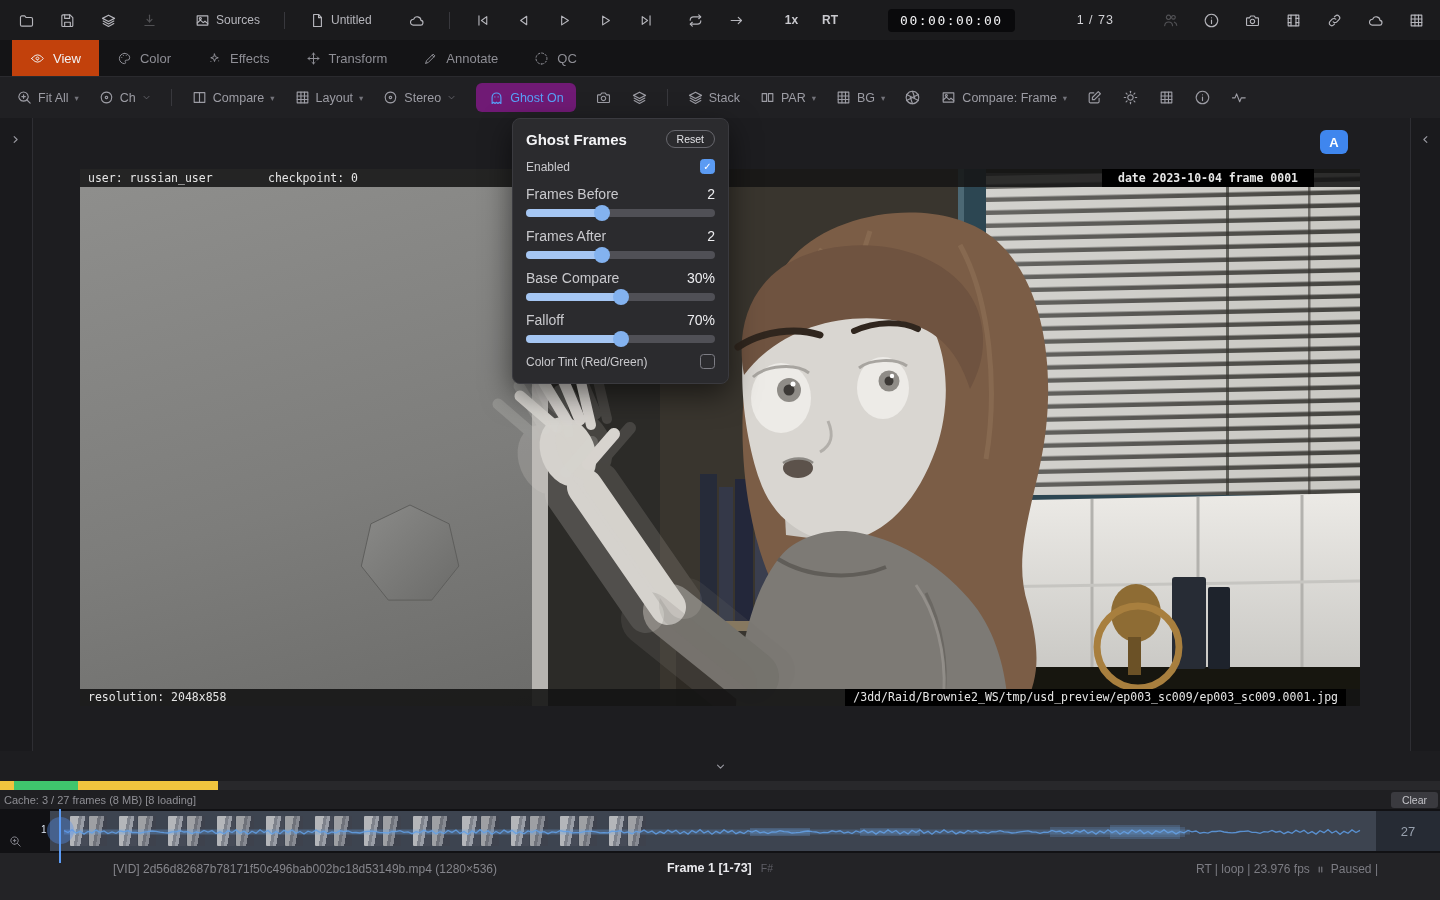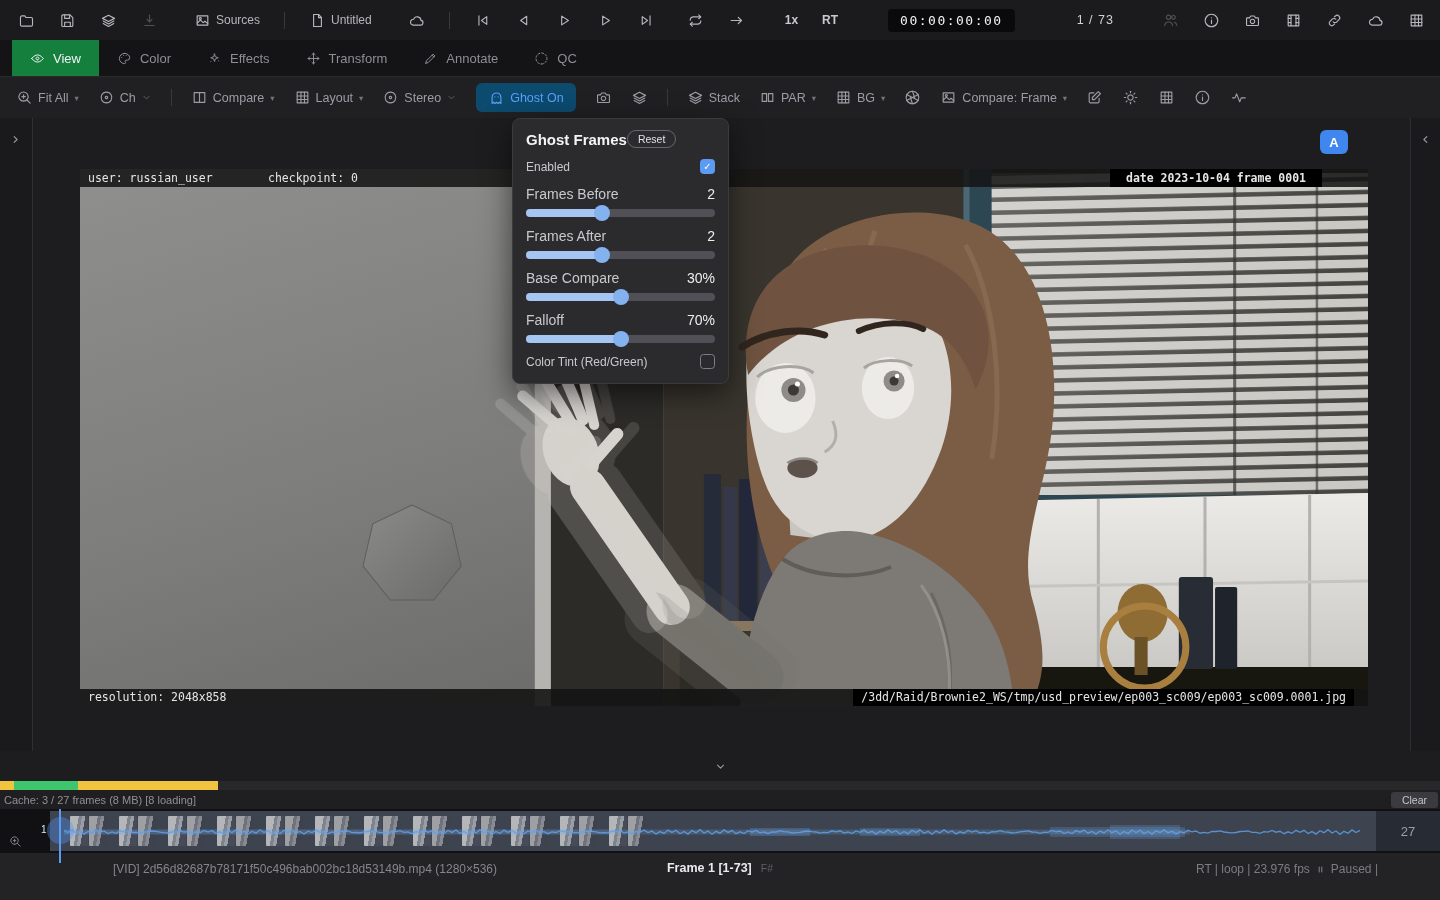--- a/index.html
+++ b/index.html
@@ -15,57 +15,57 @@
   .vsep{width:1px;height:17px;background:#38383d;flex:none;}
   .spacer{flex:1;}
   .timecode{background:#0a0a0c;border-radius:4px;padding:4px 12px;font-family:"DejaVu Sans Mono",monospace;
     font-size:13px;color:#f2f2f4;letter-spacing:1.5px;}
   .tbtext{color:#c9c9ce;font-size:12px;font-weight:700;}
   .counter{font-weight:400;color:#d2d2d6;font-size:12.5px;letter-spacing:1px;}
 
   
   .tabsbar{height:36px;background:#141416;display:flex;align-items:stretch;padding-left:12px;flex:none;}
   .tab{display:flex;align-items:center;gap:8px;padding:0 18px;font-size:13px;color:#8e8e95;cursor:default;}
-  .tab.active{background:#15803d;color:#f2f2f4;}
+  .tab.active{background:#c2410c;color:#f2f2f4;}
   .tab .icn svg{width:15px;height:15px;}
 
   
   .subtool{height:41px;background:#202023;display:flex;align-items:center;padding:0 16px;gap:19px;flex:none;border-top:1px solid #2a2a2e;}
   .subtool .titem{color:#9c9ca4;font-size:12.5px;}
   .caret-tri{font-size:8.5px;color:#73737a;margin-left:1px;}
   .caret-chev svg{width:11px;height:11px;stroke:#73737a;}
-  .ghostbtn{background:#0c4a6e;border-radius:6px;padding:6px 12px;color:#58a0f8 !important;}
+  .ghostbtn{background:#701a75;border-radius:6px;padding:6px 12px;color:#58a0f8 !important;}
 
   
   .mainarea{position:relative;height:633px;background:#1d1d20;flex:none;}
   .edge-l{position:absolute;left:0;top:0;bottom:0;width:32px;background:#1a1a1d;border-right:1px solid #2e2e33;}
   .edge-r{position:absolute;right:0;top:0;bottom:0;width:29px;background:#1a1a1d;border-left:1px solid #2e2e33;}
   .edgechev{position:absolute;top:15px;color:#9a9aa2;}
   .edgechev svg{width:13px;height:13px;stroke:currentColor;fill:none;stroke-width:2;stroke-linecap:round;stroke-linejoin:round;}
   .edge-l .edgechev{left:9px;}
   .edge-r .edgechev{right:8px;}
   .badgeA{position:absolute;left:1320px;top:12px;width:28px;height:24px;background:#3f86ee;border-radius:6px;color:#fff;
     font-size:13px;font-weight:700;display:flex;align-items:center;justify-content:center;}
 
-  .viewport{position:absolute;left:80px;top:51px;width:1280px;height:537px;background:#000;padding-left:8px;}
+  .viewport{position:absolute;left:80px;top:51px;width:1280px;height:537px;background:#000;}
   .scene{position:absolute;inset:0;width:100%;height:100%;}
   .vp-top{position:absolute;left:0;top:0;right:0;height:18px;background:rgba(22,22,22,.88);
     font-family:"DejaVu Sans Mono",monospace;font-size:11.5px;color:#e6e6e6;line-height:18px;}
   .vp-user{position:absolute;left:8px;}
   .vp-chk{position:absolute;left:188px;}
   .vp-date{position:absolute;right:46px;width:212px;background:#000;text-align:center;font-weight:700;}
   .vp-bot{position:absolute;left:0;bottom:0;right:0;height:17px;background:rgba(20,20,20,.9);
     font-family:"DejaVu Sans Mono",monospace;font-size:11.5px;color:#e6e6e6;line-height:17px;font-weight:400;}
   .vp-res{position:absolute;left:8px;}
   .vp-path{position:absolute;right:14px;background:#000;padding:0 8px;}
 
   
   .ghostpanel{position:absolute;left:512px;top:0;width:217px;background:#2b2b2e;border:1px solid #3a3a3f;border-radius:8px;
     box-shadow:0 10px 30px rgba(0,0,0,.55);padding:11px 13px 13px;box-sizing:border-box;z-index:5;}
-  .gp-head{display:flex;align-items:center;justify-content:flex-start;margin-bottom:11px;}
+  .gp-head{display:flex;align-items:center;justify-content:space-between;margin-bottom:11px;}
   .gp-title{color:#f4f4f6;font-size:15px;font-weight:700;}
   .gp-reset{background:transparent;border:1px solid #67676d;border-radius:9px;color:#e2e2e6;font-size:10.5px;padding:2px 10px;font-family:inherit;cursor:default;}
   .gp-row{display:flex;align-items:flex-end;justify-content:space-between;margin-bottom:12px;color:#c9c9cd;font-size:12px;}
   .gp-row.last{margin-bottom:1px;margin-top:2px;}
   .gp-check{width:15px;height:15px;border:1.5px solid #7d7d84;border-radius:3.5px;box-sizing:border-box;display:flex;
     align-items:center;justify-content:center;font-size:10px;color:#fff;}
   .gp-check.checked{background:#5b9bf3;border-color:#5b9bf3;}
   .gp-sgroup{margin-bottom:11px;}
   .gp-srow{display:flex;justify-content:space-between;color:#c9c9cd;font-size:14px;margin-bottom:7px;}
   .gp-sval{color:#ededf0;}

